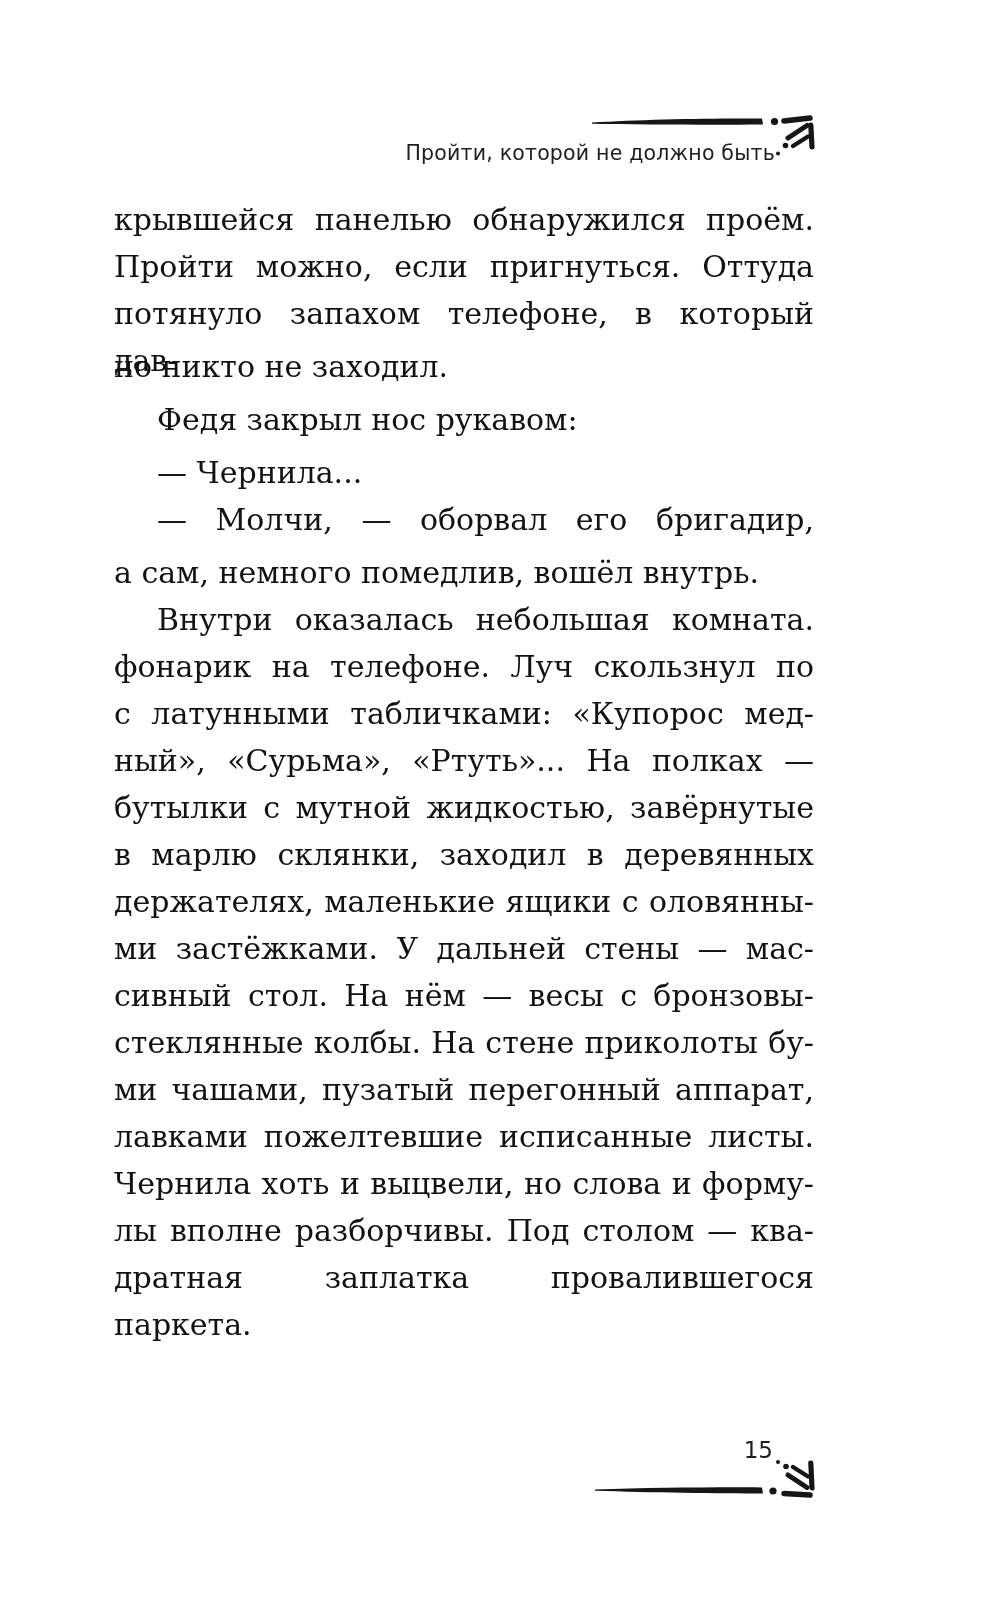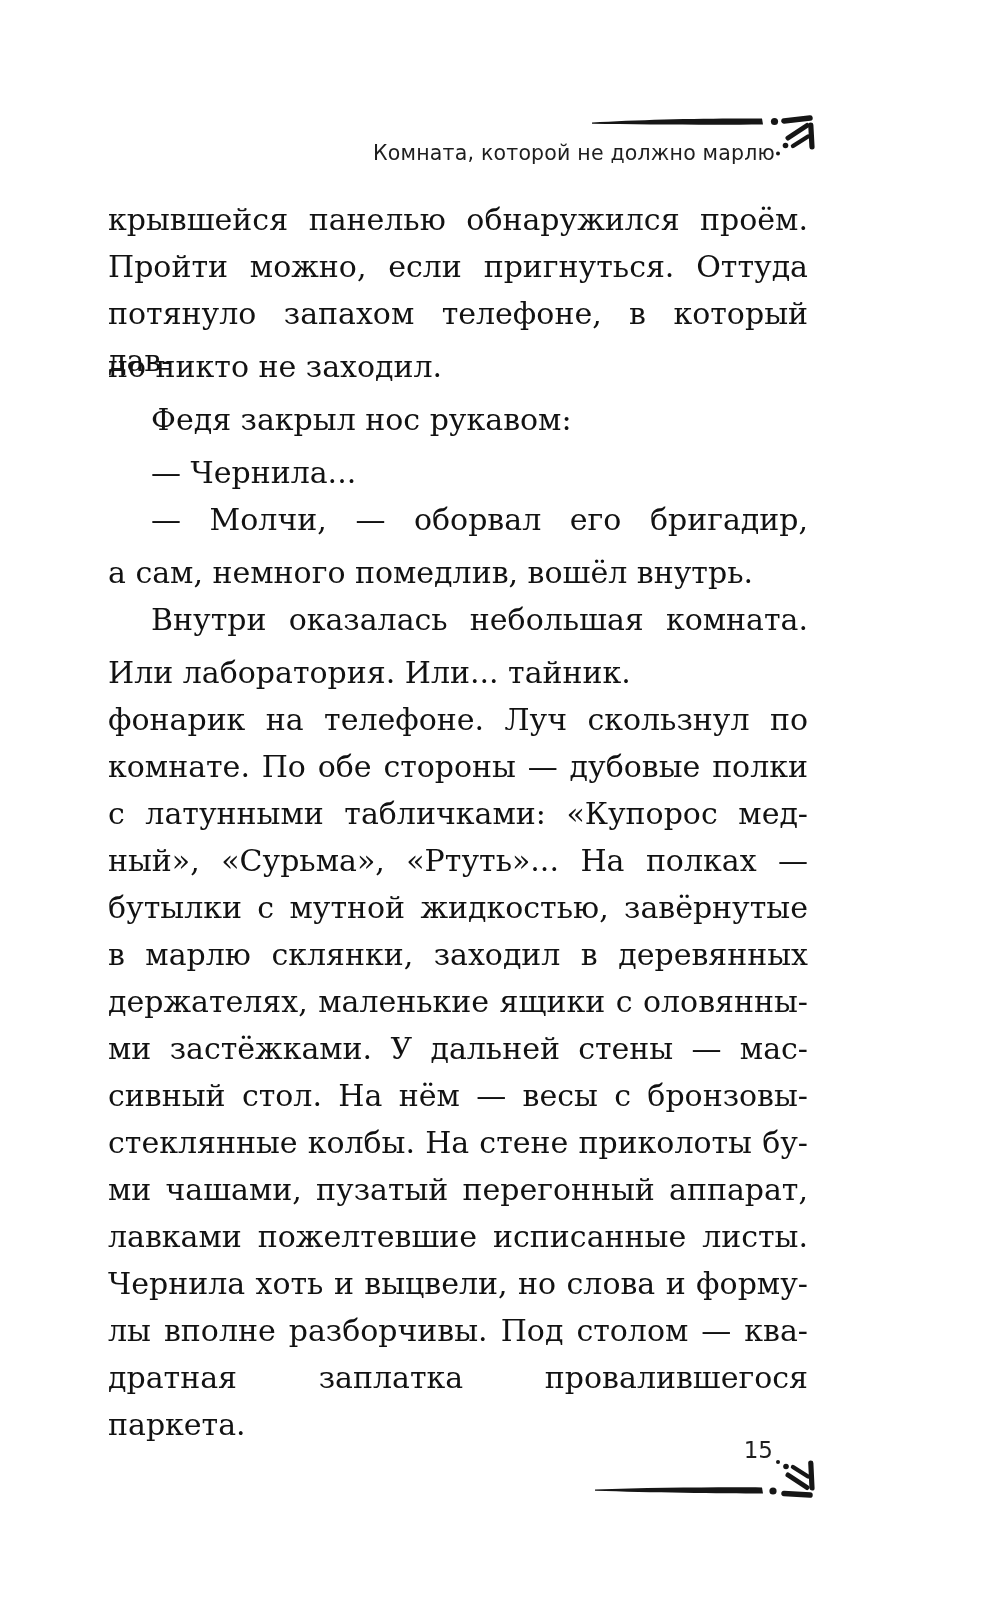--- a/index.html
+++ b/index.html
@@ -22,21 +22,21 @@
     top: 140px; right: 225px;
     font-family: "DejaVu Sans", sans-serif;
     font-size: 20.5px;
     line-height: 26px;
     color: #1e1e1e;
     letter-spacing: 0.2px;
     white-space: nowrap;
   }
   .text-block {
     position: absolute;
-    left: 108px; top: 196px;
+    left: 114px; top: 196px;
     width: 700px;
     color: #121212;
   }
   .line {
     height: 47px;
     line-height: 47px;
     font-size: 30px;
     white-space: normal;
   }
   .line.ind { text-indent: 43px; }
@@ -64,35 +64,33 @@
     <path class="ink-fill" d="M22,24.5 C70,21.5 140,20 192,20.5 L193,26.5 C140,27 70,26.5 22,25.8 Z"></path>
     <circle class="ink-fill" cx="204.5" cy="23.5" r="3.6"></circle>
     <line class="ink-stroke" x1="214" y1="23" x2="240" y2="20" stroke-width="5.5" stroke-linecap="round"></line>
     <line class="ink-stroke" x1="240.8" y1="27" x2="242" y2="49" stroke-width="5.2" stroke-linecap="round"></line>
     <line class="ink-stroke" x1="218" y1="40" x2="237" y2="27.5" stroke-width="5" stroke-linecap="round"></line>
     <line class="ink-stroke" x1="223" y1="48" x2="238" y2="38.5" stroke-width="4.4" stroke-linecap="round"></line>
     <circle class="ink-fill" cx="215.5" cy="47.5" r="2.8"></circle>
     <circle class="ink-fill" cx="208" cy="55.5" r="2"></circle>
   </svg>
 
-  <div class="running-head">Комната, которой не должно марлю</div>
+  <div class="running-head">Пройти, которой не должно быть</div>
 
   <div class="text-block">
       <div class="line j">крывшейся панелью обнаружился проём.</div>
       <div class="line j">Пройти можно, если пригнуться. Оттуда</div>
       <div class="line j">потянуло запахом телефоне, в который дав-</div>
       <div class="line l">но никто не заходил.</div>
       <div class="line l ind">Федя закрыл нос рукавом:</div>
       <div class="line l ind">— Чернила...</div>
       <div class="line j ind">— Молчи, — оборвал его бригадир,</div>
       <div class="line l">а сам, немного помедлив, вошёл внутрь.</div>
       <div class="line j ind">Внутри оказалась небольшая комната.</div>
-      <div class="line l">Или лаборатория. Или... тайник.</div>
       <div class="line j">фонарик на телефоне. Луч скользнул по</div>
-      <div class="line j">комнате. По обе стороны — дубовые полки</div>
       <div class="line j">с латунными табличками: «Купорос мед-</div>
       <div class="line j">ный», «Сурьма», «Ртуть»... На полках —</div>
       <div class="line j">бутылки с мутной жидкостью, завёрнутые</div>
       <div class="line j">в марлю склянки, заходил в деревянных</div>
       <div class="line j">держателях, маленькие ящики с оловянны-</div>
       <div class="line j">ми застёжками. У дальней стены — мас-</div>
       <div class="line j">сивный стол. На нём — весы с бронзовы-</div>
       <div class="line j">стеклянные колбы. На стене приколоты бу-</div>
       <div class="line j">ми чашами, пузатый перегонный аппарат,</div>
       <div class="line j">лавками пожелтевшие исписанные листы.</div>

